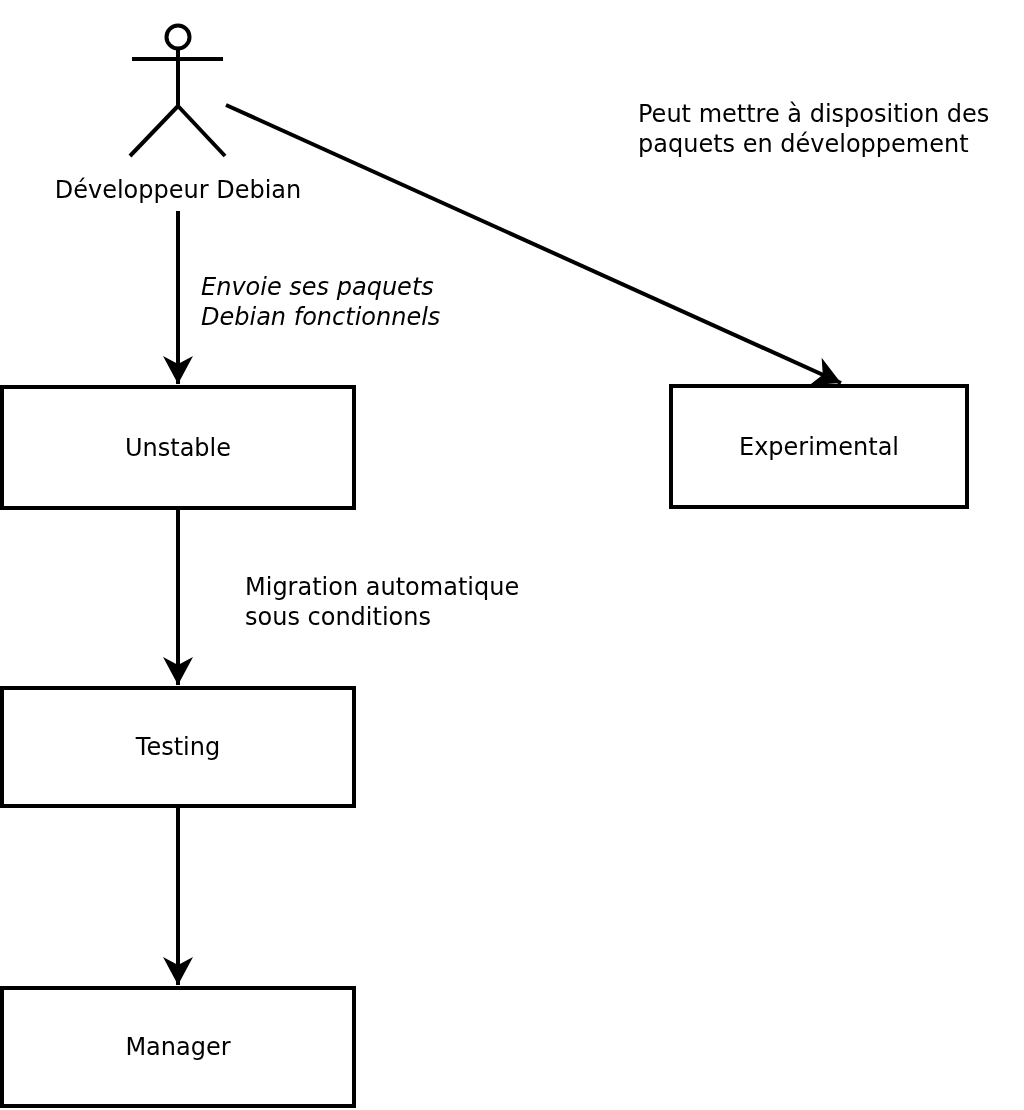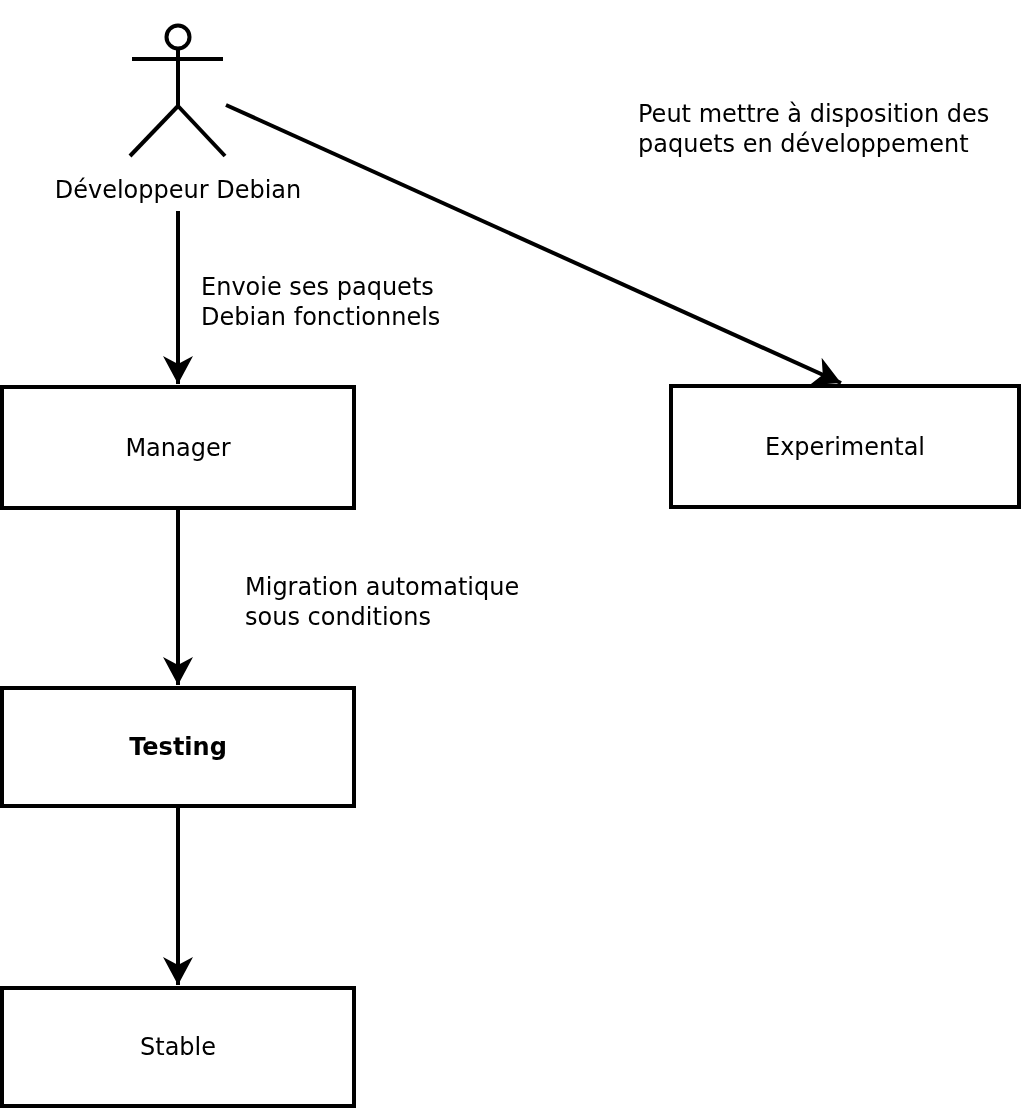--- a/index.html
+++ b/index.html
@@ -51,40 +51,40 @@
       <line x1="178" y1="106" x2="225" y2="156"></line>
     </g>
 
     <line x1="178" y1="211" x2="178" y2="384" stroke="#000000" stroke-width="4" marker-end="url(#arrowhead)"></line>
     <line x1="226" y1="105" x2="841" y2="383" stroke="#000000" stroke-width="4" marker-end="url(#arrowhead)"></line>
     <line x1="178" y1="510" x2="178" y2="685" stroke="#000000" stroke-width="4" marker-end="url(#arrowhead)"></line>
     <line x1="178" y1="808" x2="178" y2="985" stroke="#000000" stroke-width="4" marker-end="url(#arrowhead)"></line>
   </svg>
 
   <div class="box" style="left:0px;top:385px;width:356px;height:125px;">
-    <span>Manager</span>
+    <span>Unstable</span>
   </div>
 
-  <div class="box" style="left:669px;top:384px;width:352px;height:125px;">
+  <div class="box" style="left:669px;top:384px;width:300px;height:125px;">
     <span>Experimental</span>
   </div>
 
-  <div class="box" style="left:0px;top:686px;width:356px;height:122px;font-weight:bold;">
+  <div class="box" style="left:0px;top:686px;width:356px;height:122px;">
     <span>Testing</span>
   </div>
 
   <div class="box" style="left:0px;top:986px;width:356px;height:122px;">
-    <span>Stable</span>
+    <span>Manager</span>
   </div>
 
   <div class="lbl" style="left:638px;top:99px;">Peut mettre à disposition des
 paquets en développement</div>
 
   <div class="lbl actor-lbl" style="left:178px;top:175px;">Développeur Debian</div>
 
-  <div class="lbl" style="left:201px;top:272px;">Envoie ses paquets
+  <div class="lbl" style="left:201px;top:272px;font-style:italic;">Envoie ses paquets
 Debian fonctionnels</div>
 
   <div class="lbl" style="left:201px;top:572px;margin-left:44px;">Migration automatique
 sous conditions</div>
 
 
 </div>
 
 </body></html>

